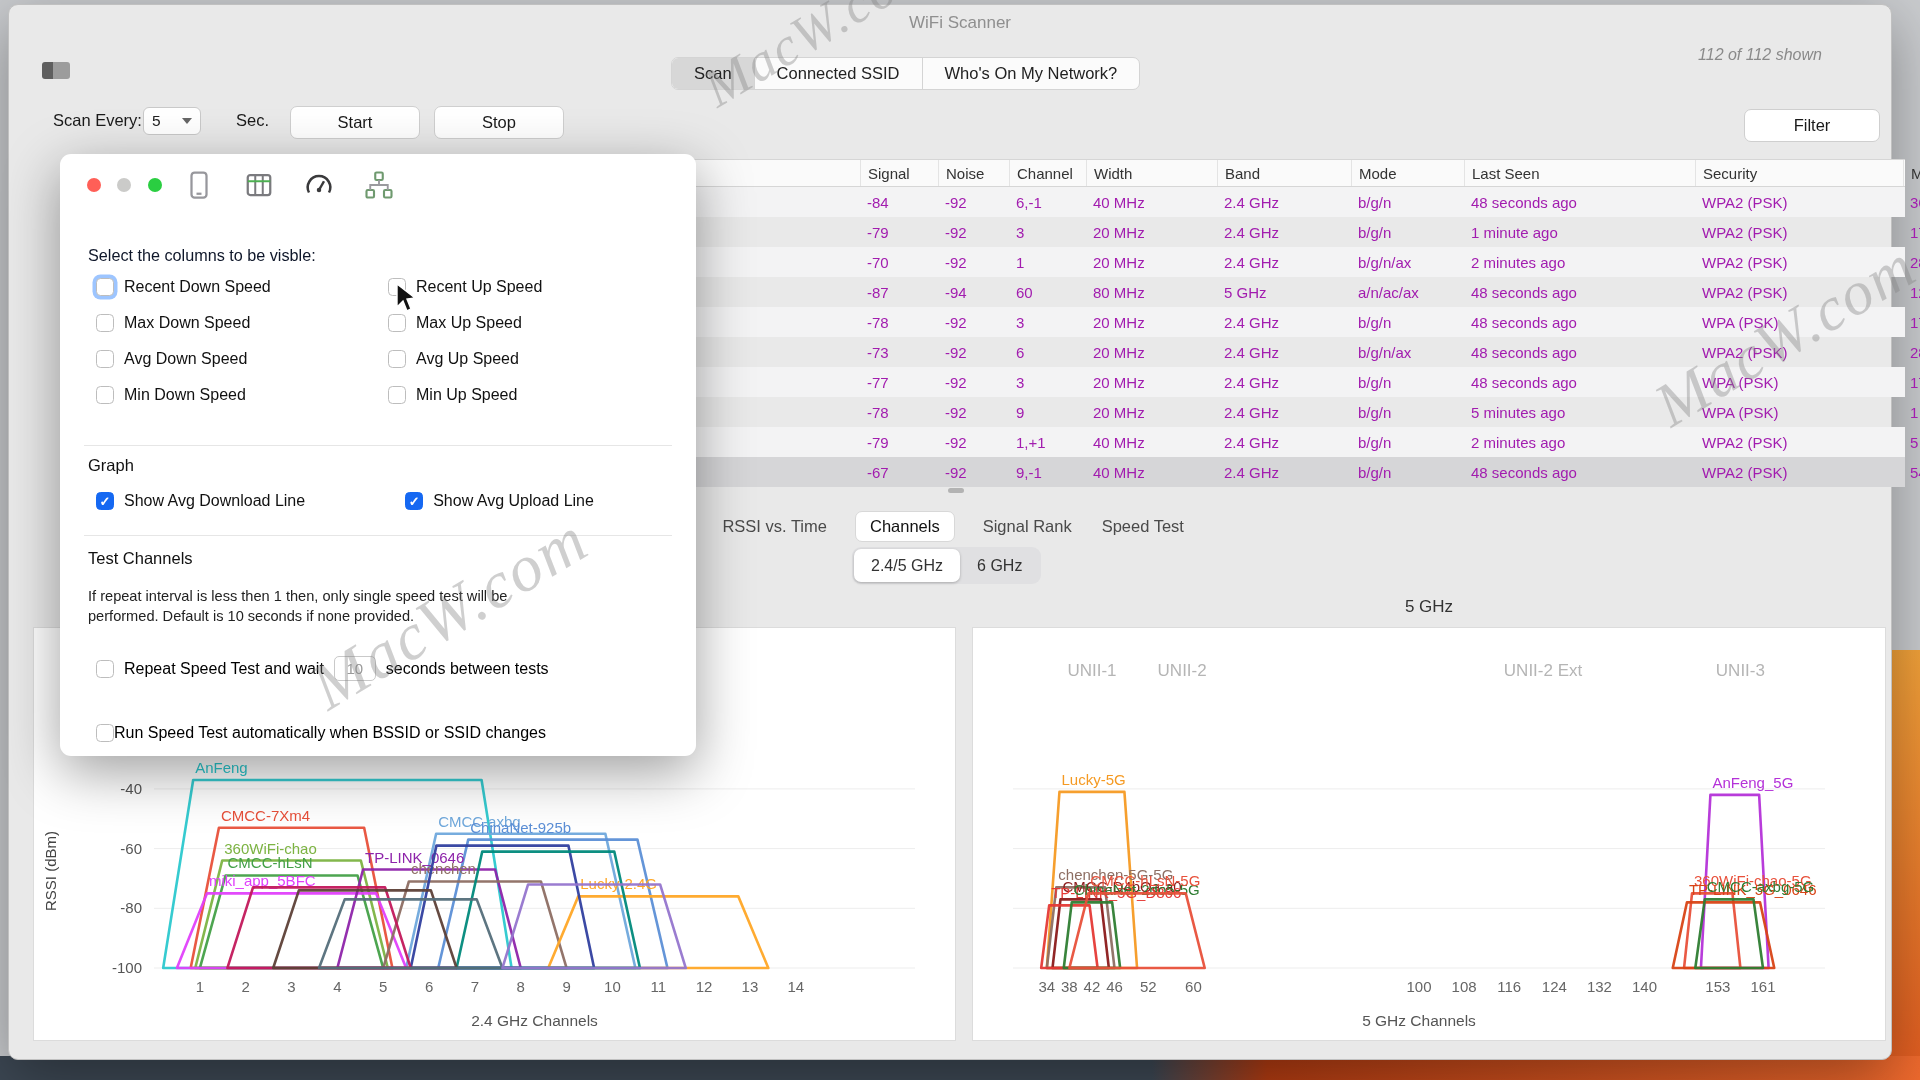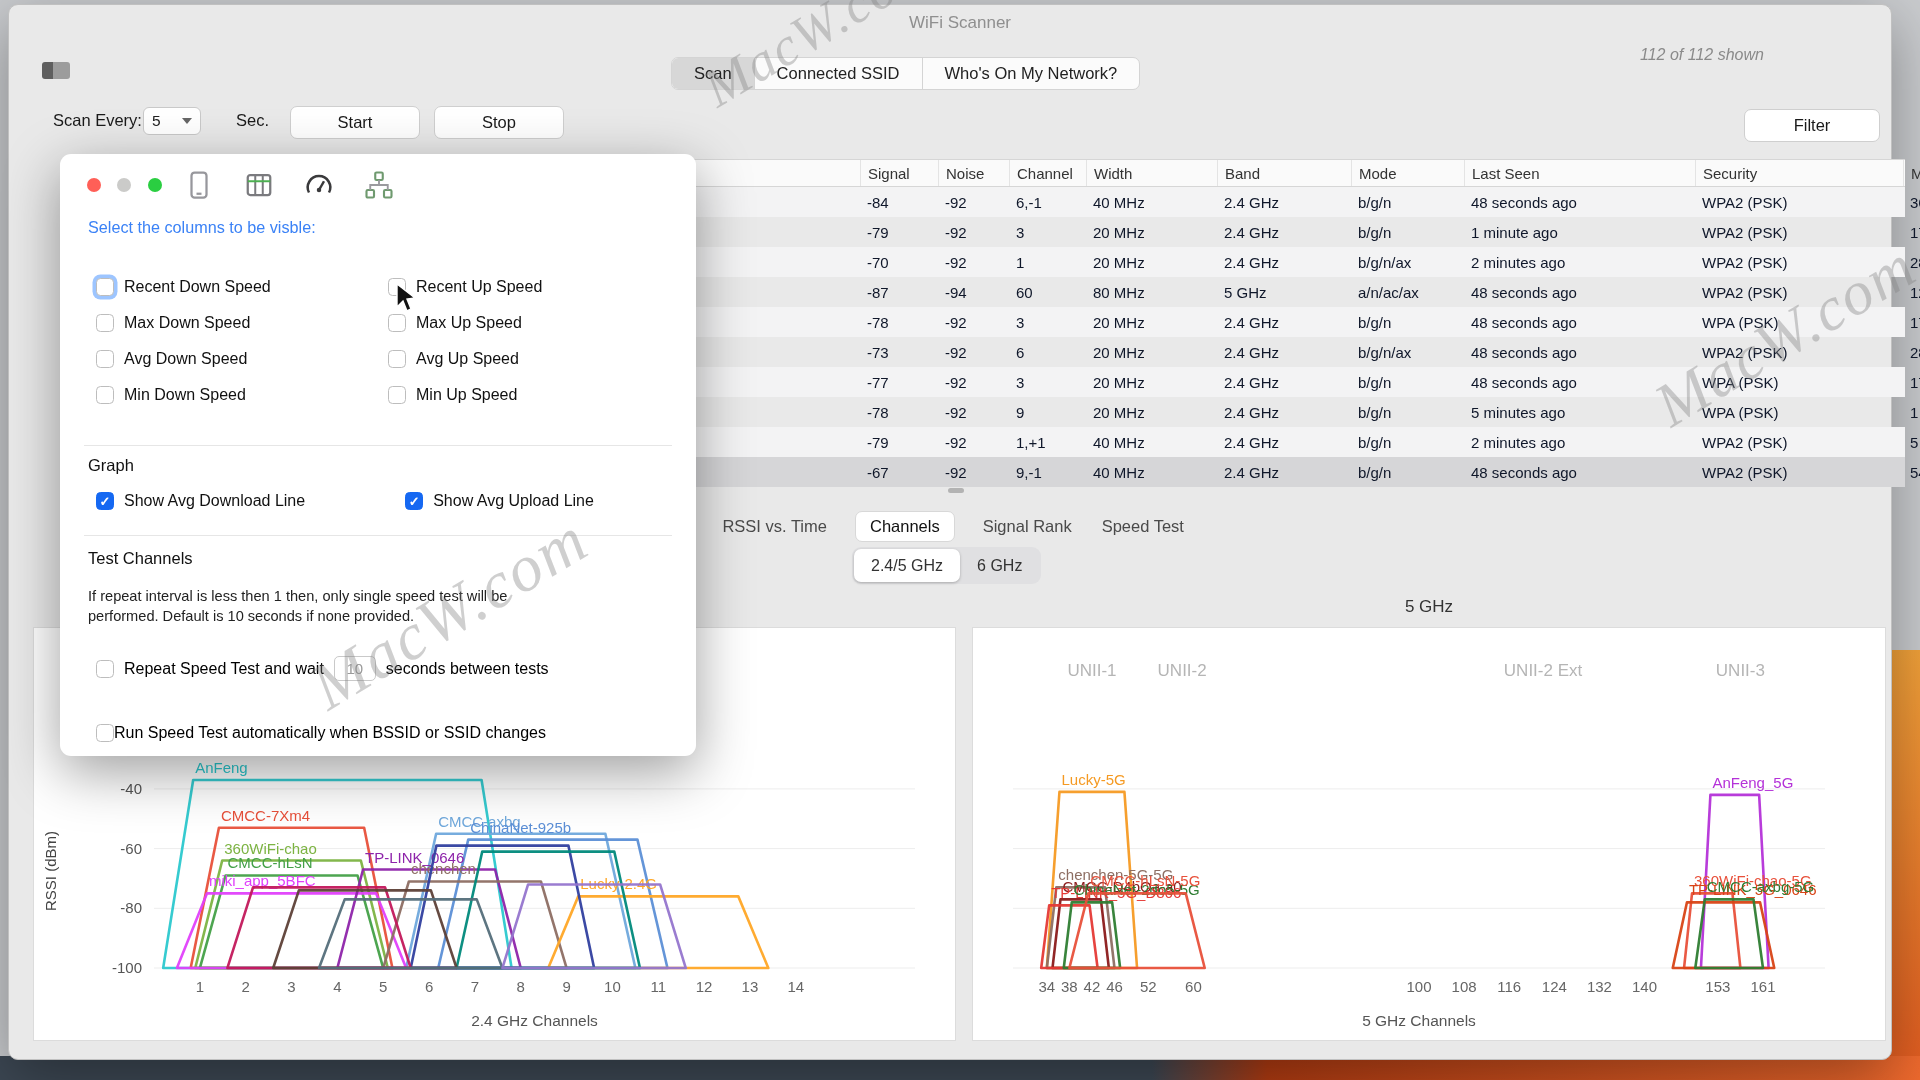--- a/index.html
+++ b/index.html
@@ -34,32 +34,32 @@
 
   .btn { background:#fff; border:1px solid #cfcfcf; border-radius:7px; height:33px;
     display:flex; align-items:center; justify-content:center; font-size:16.5px; color:#1a1a1a; }
 
   .segbar { left:671px; top:57px; height:33px; display:flex; background:#fbfbfb;
     border:1px solid #d4d4d4; border-radius:7px; overflow:hidden; font-size:16.5px; color:#222; }
   .seg { display:flex; align-items:center; padding:0 22px; border-left:1px solid #d4d4d4; }
   .seg:first-child { border-left:none; }
   .seg.active { background:#d7d7d7; }
 
-  .shown { left:1640px; top:46px; width:240px; text-align:left; font-style:italic;
+  .shown { left:1640px; top:46px; width:240px; text-align:center; font-style:italic;
     color:#8a8a8a; font-size:16px; }
 
   
   .t-grid { display:grid; grid-template-columns:26px 765px 78px 71px 77px 131px 134px 113px 231px 208px 38px;margin-left:36px; }
   .table-wrap { left:33px; top:159px; width:1872px; font-size:15px; }
   .t-head { background:#fafafa; border-top:1px solid #d6d6d6; border-bottom:1px solid #d6d6d6;
     height:28px; color:#333; }
   .t-head .cell { border-left:1px solid #e4e4e4; }
   .t-head .cell:nth-child(-n+2) { border-left:none; }
   .cell { padding:4px 7px; white-space:nowrap; overflow:hidden; display:flex; align-items:center; }
-  .t-row { height:30px; color:#0f172a; }
+  .t-row { height:30px; color:#a21caf; }
   .t-row.odd { background:#f3f3f4; }
   .t-row.selected { background:#d6d6d8; }
   .chip { width:16px; height:16px; border-radius:4px; display:inline-block; }
   .chip-cell { padding:0 0 0 9px; }
   .scroll-dot { left:948px; top:488px; width:16px; height:5px; border-radius:3px; background:#b3b3b3; }
 
   
   .tabbar { left:640px; top:511px; display:flex; gap:26px; align-items:center;
     font-size:16.5px; color:#4a4a4a; }
   .tab { padding:5px 2px; white-space:nowrap; }
@@ -77,21 +77,21 @@
   .chart-title { left:972px; top:597px; width:914px; text-align:center; font-size:17px; color:#333; }
   svg { font-family:inherit; display:block; }
 
   
   .popover { position:absolute; left:60px; top:154px; width:636px; height:602px; background:#fff;
     border-radius:11px; box-shadow:0 16px 55px rgba(0,0,0,.38); z-index:10; }
   .popover .p-abs { position:absolute; }
   .p-tl { width:14px; height:14px; border-radius:50%; top:24px; }
   .p-icons { top:16px; left:124px; display:flex; gap:30px; }
   .p-icons svg { width:30px; height:30px; }
-  .p-head { left:28px; top:64px; font-size:16.2px; color:#3b82f6;text-align:right; }
+  .p-head { left:28px; top:92px; font-size:16.2px; color:#0f172a;text-align:right; }
   .chk-grid { left:36px; top:124px; display:grid; grid-template-columns:292px 262px; row-gap:18px; }
   .chk { display:flex; align-items:center; }
   .box { width:18px; height:18px; border-radius:4.5px; border:1.5px solid #bdbdbd; background:#fff;
     display:inline-flex; align-items:center; justify-content:center; flex:none;
     font-size:13px; font-weight:bold; color:#fff; }
   .box.checked { background:#1568f2; border-color:#1568f2; }
   .box.focused { box-shadow:0 0 0 3.5px rgba(60,140,255,.5); }
   .chk .txt { margin-left:10px; font-size:16px; color:#111; white-space:nowrap; }
   .hairline { left:24px; width:588px; height:1px; background:#e6e6e6; }
   .sec-title { left:28px; font-size:16.5px; color:#111; }

